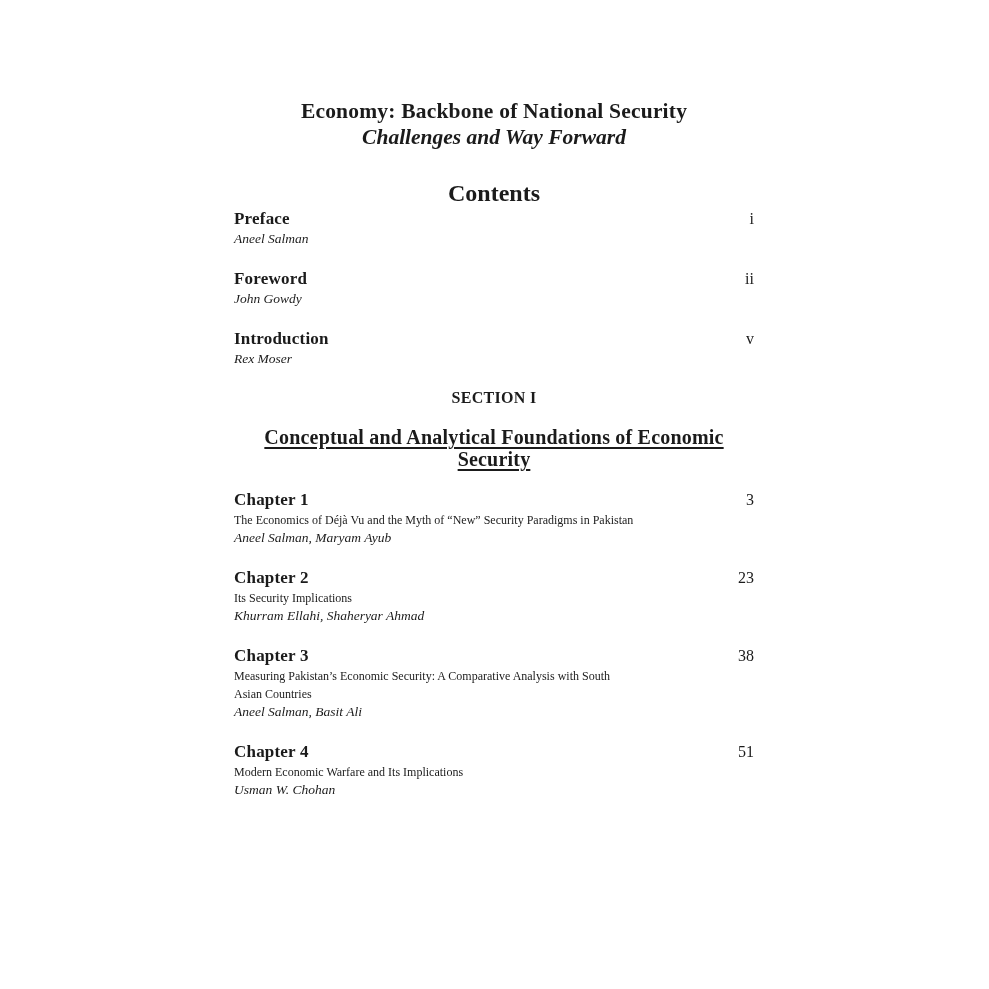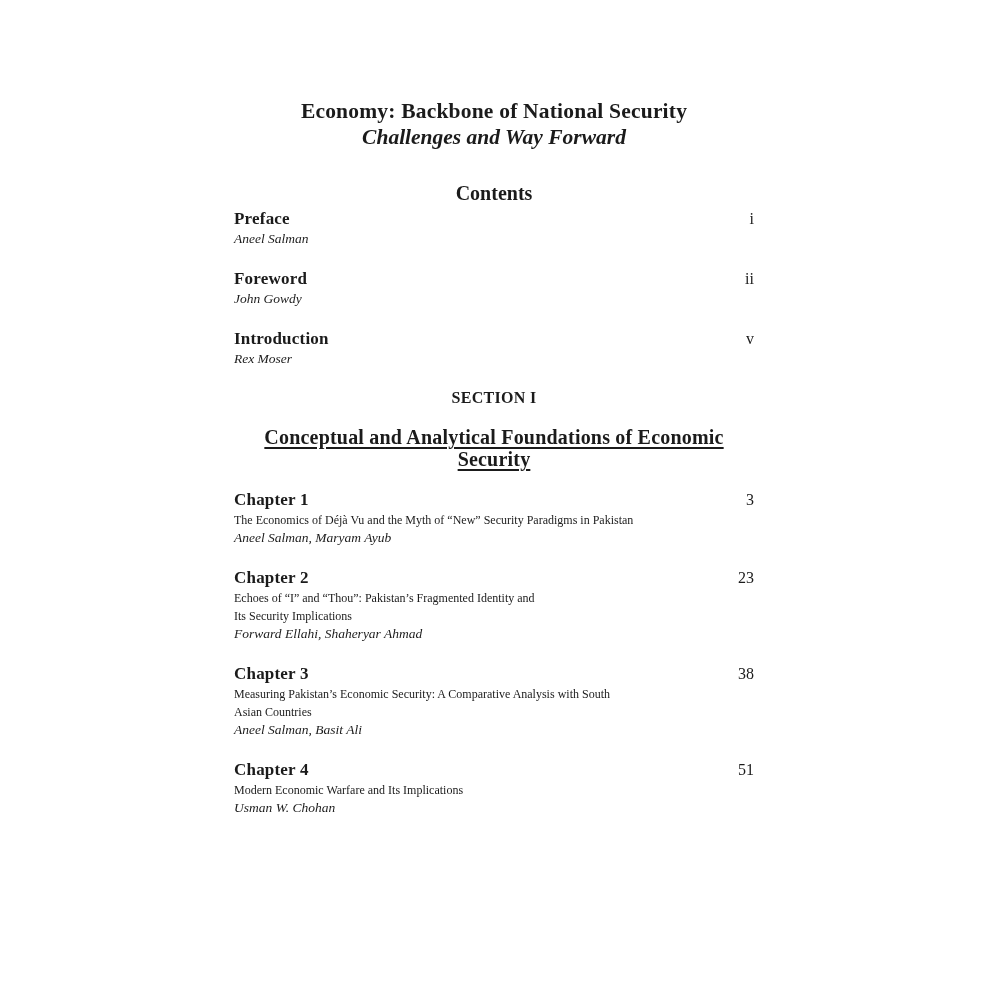--- a/index.html
+++ b/index.html
@@ -29,21 +29,21 @@
   }
   .book-subtitle {
     text-align: center;
     font-size: 21.5px;
     font-weight: bold;
     font-style: italic;
     line-height: 26px;
   }
   .contents-heading {
     text-align: center;
-    font-size: 20px;
+    font-size: 24px;
     font-weight: bold;
     line-height: 25px;
     margin-top: 31px;
   }
   .entries { margin-top: 2px; }
   .entry { margin-bottom: 20px; }
   .entry-row {
     display: flex;
     justify-content: space-between;
     align-items: flex-start;
@@ -139,23 +139,22 @@
         </div>
         <div class="entry-desc">The Economics of Déjà Vu and the Myth of “New” Security Paradigms in Pakistan</div>
         <div class="entry-authors">Aneel Salman, Maryam Ayub</div>
       </div>
 
       <div class="entry">
         <div class="entry-row">
           <span class="entry-title">Chapter 2</span>
           <span class="entry-page">23</span>
         </div>
-        <div class="entry-desc">Echoes of “I” and “Thou”: Pakistan’s Fragmented Identity and</div>
         <div class="entry-desc">Its Security Implications</div>
-        <div class="entry-authors">Forward Ellahi, Shaheryar Ahmad</div>
+        <div class="entry-authors">Khurram Ellahi, Shaheryar Ahmad</div>
       </div>
 
       <div class="entry">
         <div class="entry-row">
           <span class="entry-title">Chapter 3</span>
           <span class="entry-page">38</span>
         </div>
         <div class="entry-desc">Measuring Pakistan’s Economic Security: A Comparative Analysis with South</div>
         <div class="entry-desc">Asian Countries</div>
         <div class="entry-authors">Aneel Salman, Basit Ali</div>

